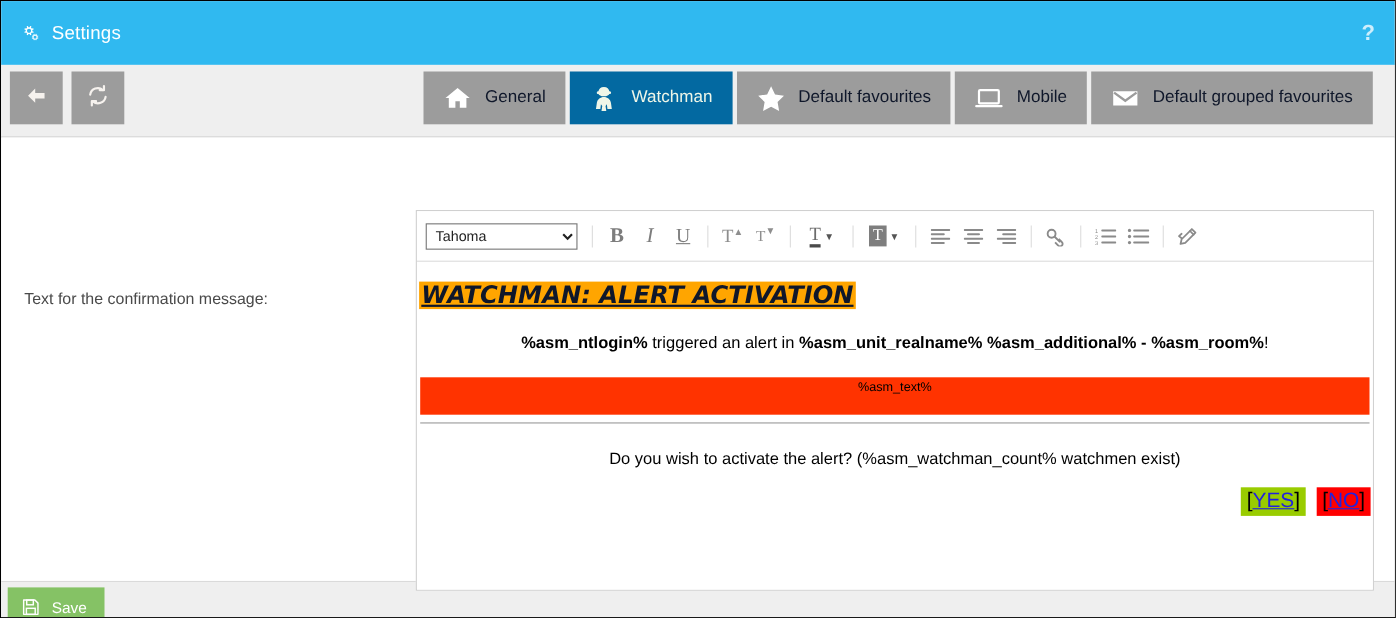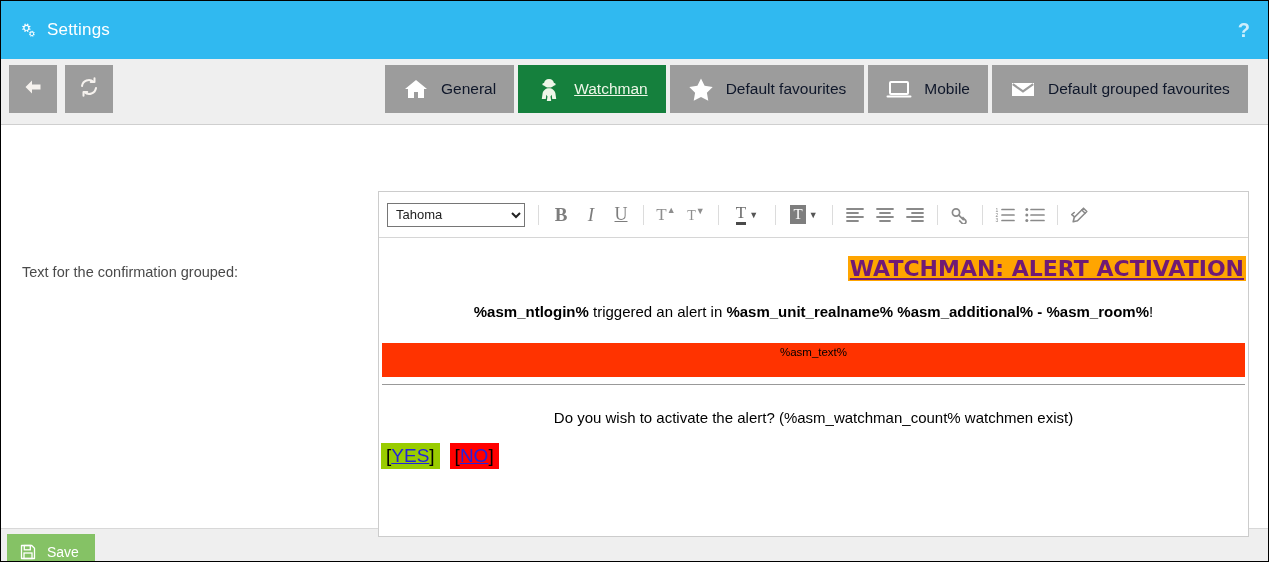--- a/index.html
+++ b/index.html
@@ -82,23 +82,22 @@
     cursor: pointer;
     white-space: nowrap;
   }
   .tab .tab-ico {
     width: 26px; height: 26px;
     margin-right: 12px;
     display: flex; align-items: center; justify-content: center;
     flex: none;
   }
   .tab.active {
-    background: #15803d;
+    background: #0369a1;
     color: #eef6e8;
-    text-decoration: underline;
   }
 
   
   .body {
     position: relative;
     height: 403px;
     background: #ffffff;
   }
   .field-label {
     position: absolute;
@@ -161,26 +160,27 @@
   .t-under { font-size: 17px; color: #6c6c6c; border-bottom: 3px solid #4a4a4a; line-height: 1; padding-bottom: 1px; }
   .t-hl { font-size: 15px; color: #ffffff; background: #7e7e7e; padding: 0 3px; line-height: 1.25; }
 
   .ed-canvas {
     flex: 1;
     padding: 10px 2px 10px 2px;
     overflow: hidden;
     background: #ffffff;
   }
   .doc-title {
-    text-align: right;
+    text-align: left;
     margin: 8px 0 0 0;
     font-family: "DejaVu Sans", sans-serif;
     font-size: 22px;
     font-weight: bold;
-    color: #701a75;
+    color: #0f172a;
+    font-style: italic;
   }
   .doc-title span {
     background: #ffa500;
     text-decoration: underline;
     padding: 0 2px;
   }
   .doc-line2 {
     text-align: center;
     margin: 22px 0 0 0;
     font-size: 15px;
@@ -202,21 +202,21 @@
     border-top: 1px solid #999999;
     margin: 7px 1px 0 1px;
   }
   .doc-question {
     text-align: center;
     margin: 24px 0 0 0;
     font-size: 15px;
     color: #000;
   }
   .doc-buttons {
-    text-align: left;
+    text-align: right;
     margin: 17px 0 16px 0;
     font-size: 19px;
     line-height: 1;
   }
   .btn-yes, .btn-no {
     display: inline-block;
     padding: 3px 5px 4px 5px;
     color: #000000;
   }
   .btn-yes { background: #99cc00; }
@@ -335,21 +335,21 @@
           </svg>
         </span>
         <span>Default grouped favourites</span>
       </div>
 
     </div>
   </div>
 
   <div class="body">
 
-    <div class="field-label">Text for the confirmation grouped:</div>
+    <div class="field-label">Text for the confirmation message:</div>
 
     <div class="editor">
 
       <div class="ed-toolbar">
         <select class="font-select">
           <option>Tahoma</option>
         </select>
 
         <div class="ed-sep"></div>
 

